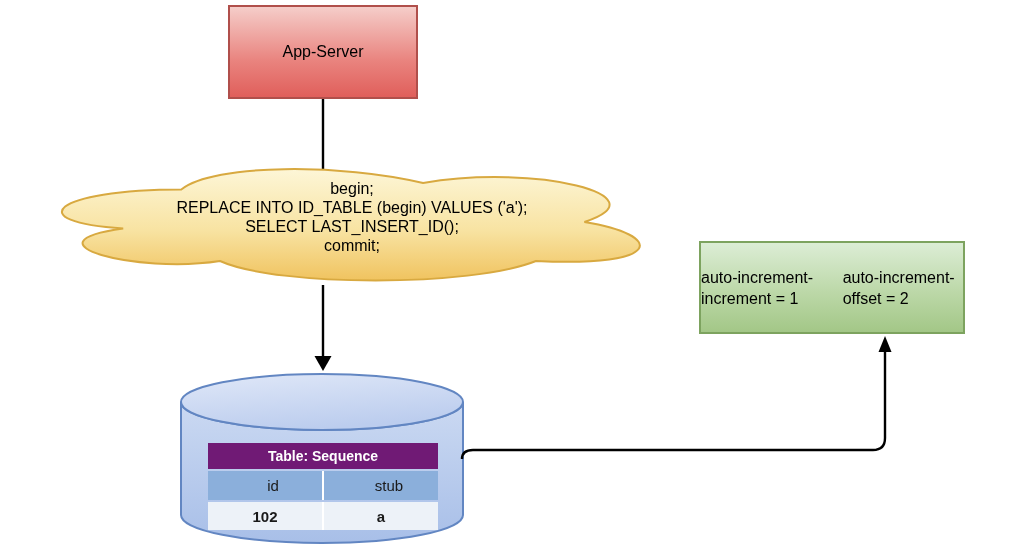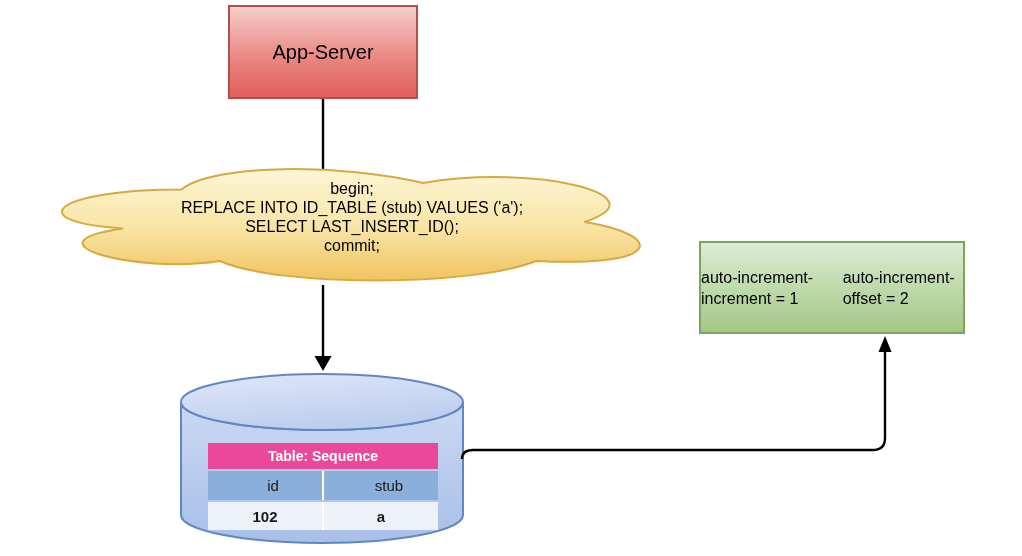--- a/index.html
+++ b/index.html
@@ -9,42 +9,42 @@
   }
   .layer-svg{position:absolute;left:0;top:0;z-index:1;}
   .node{position:absolute;z-index:2;box-sizing:border-box;}
 
   
   .app-box{
     left:228px;top:5px;width:190px;height:94px;
     background:linear-gradient(180deg,#f5cdc9 0%,#e9837e 60%,#e05f5b 100%);
     border:2px solid #b04f4b;
     display:flex;align-items:center;justify-content:center;
-    font-size:20px;
+    font-size:16px;
   }
 
   
   .cloud-text{
     left:72px;top:179px;width:560px;z-index:2;
     text-align:center;font-size:16px;line-height:19px;
   }
 
   
   .config-box{
     left:699px;top:241px;width:266px;height:93px;
     background:linear-gradient(180deg,#dcedd5 0%,#bcd8a8 55%,#a3c787 100%);
     border:2px solid #7da35f;
     display:flex;align-items:center;justify-content:center;
     font-size:16px;line-height:21px;
   }
 
   
   .seq-table{left:208px;top:443px;width:230px;z-index:3;}
   .seq-header{
-    height:26px;background:#ec4899;color:#ffffff;font-weight:bold;font-size:14px;
+    height:26px;background:#701a75;color:#ffffff;font-weight:bold;font-size:14px;
     display:flex;align-items:center;justify-content:center;
   }
   .seq-row{display:flex;margin-top:2px;}
   .seq-cell{
     flex:1;display:flex;align-items:center;justify-content:center;
     font-size:15px;color:#1a1a1a;
   }
   .seq-cols .seq-cell{background:#8bafdb;height:29px;padding-left:16px;}
   .seq-data .seq-cell{background:#edf2f8;height:28px;font-weight:bold;}
   .seq-vgap{width:2px;background:#ffffff;}
@@ -90,21 +90,21 @@
     <path d="M 462 459 Q 462 450 473 450 L 873 450 Q 885 450 885 438 L 885 351" fill="none" stroke="#000000" stroke-width="2.4"></path>
     <polygon points="885,336 878.5,352 891.5,352" fill="#000000"></polygon>
   </svg>
 
   <div class="node app-box">
     <span>App-Server</span>
   </div>
 
   <div class="node cloud-text">
     <div>begin;</div>
-    <div>REPLACE INTO ID_TABLE (stub) VALUES ('a');</div>
+    <div>REPLACE INTO ID_TABLE (begin) VALUES ('a');</div>
     <div>SELECT LAST_INSERT_ID();</div>
     <div>commit;</div>
   </div>
 
   <div class="node config-box">
     <div>auto-increment-increment = 1</div>
     <div>auto-increment-offset = 2</div>
   </div>
 
   <div class="node seq-table">

